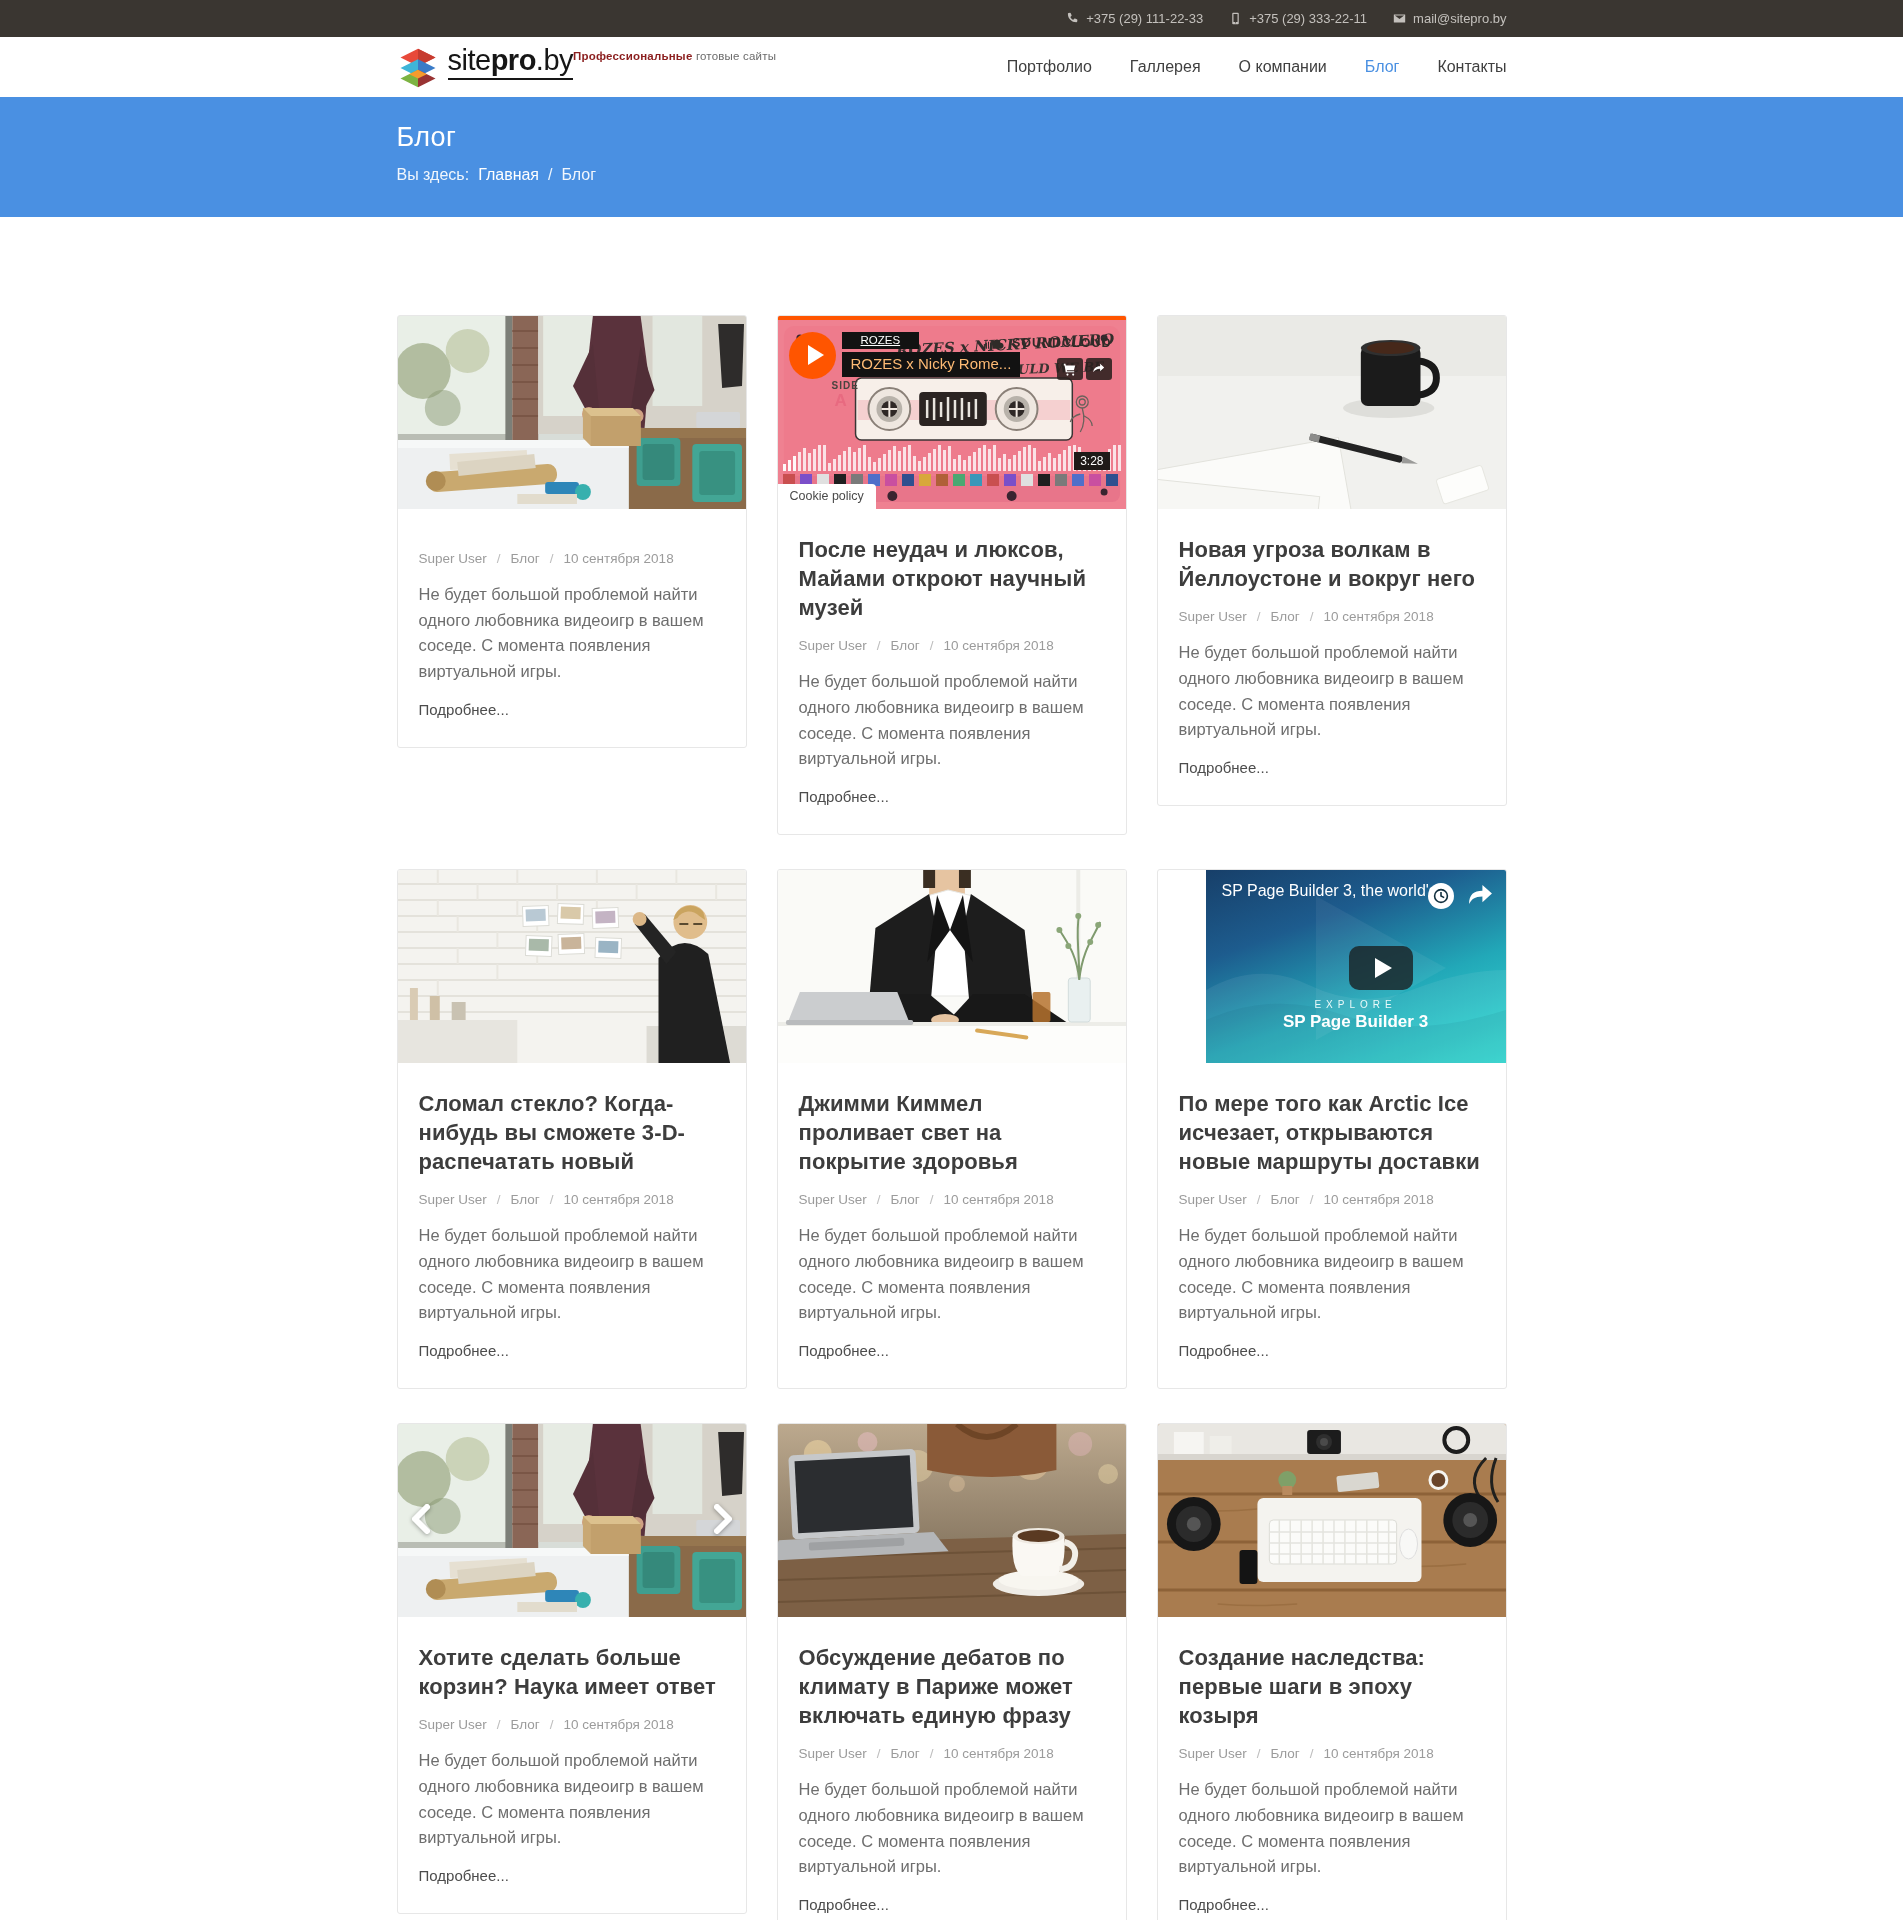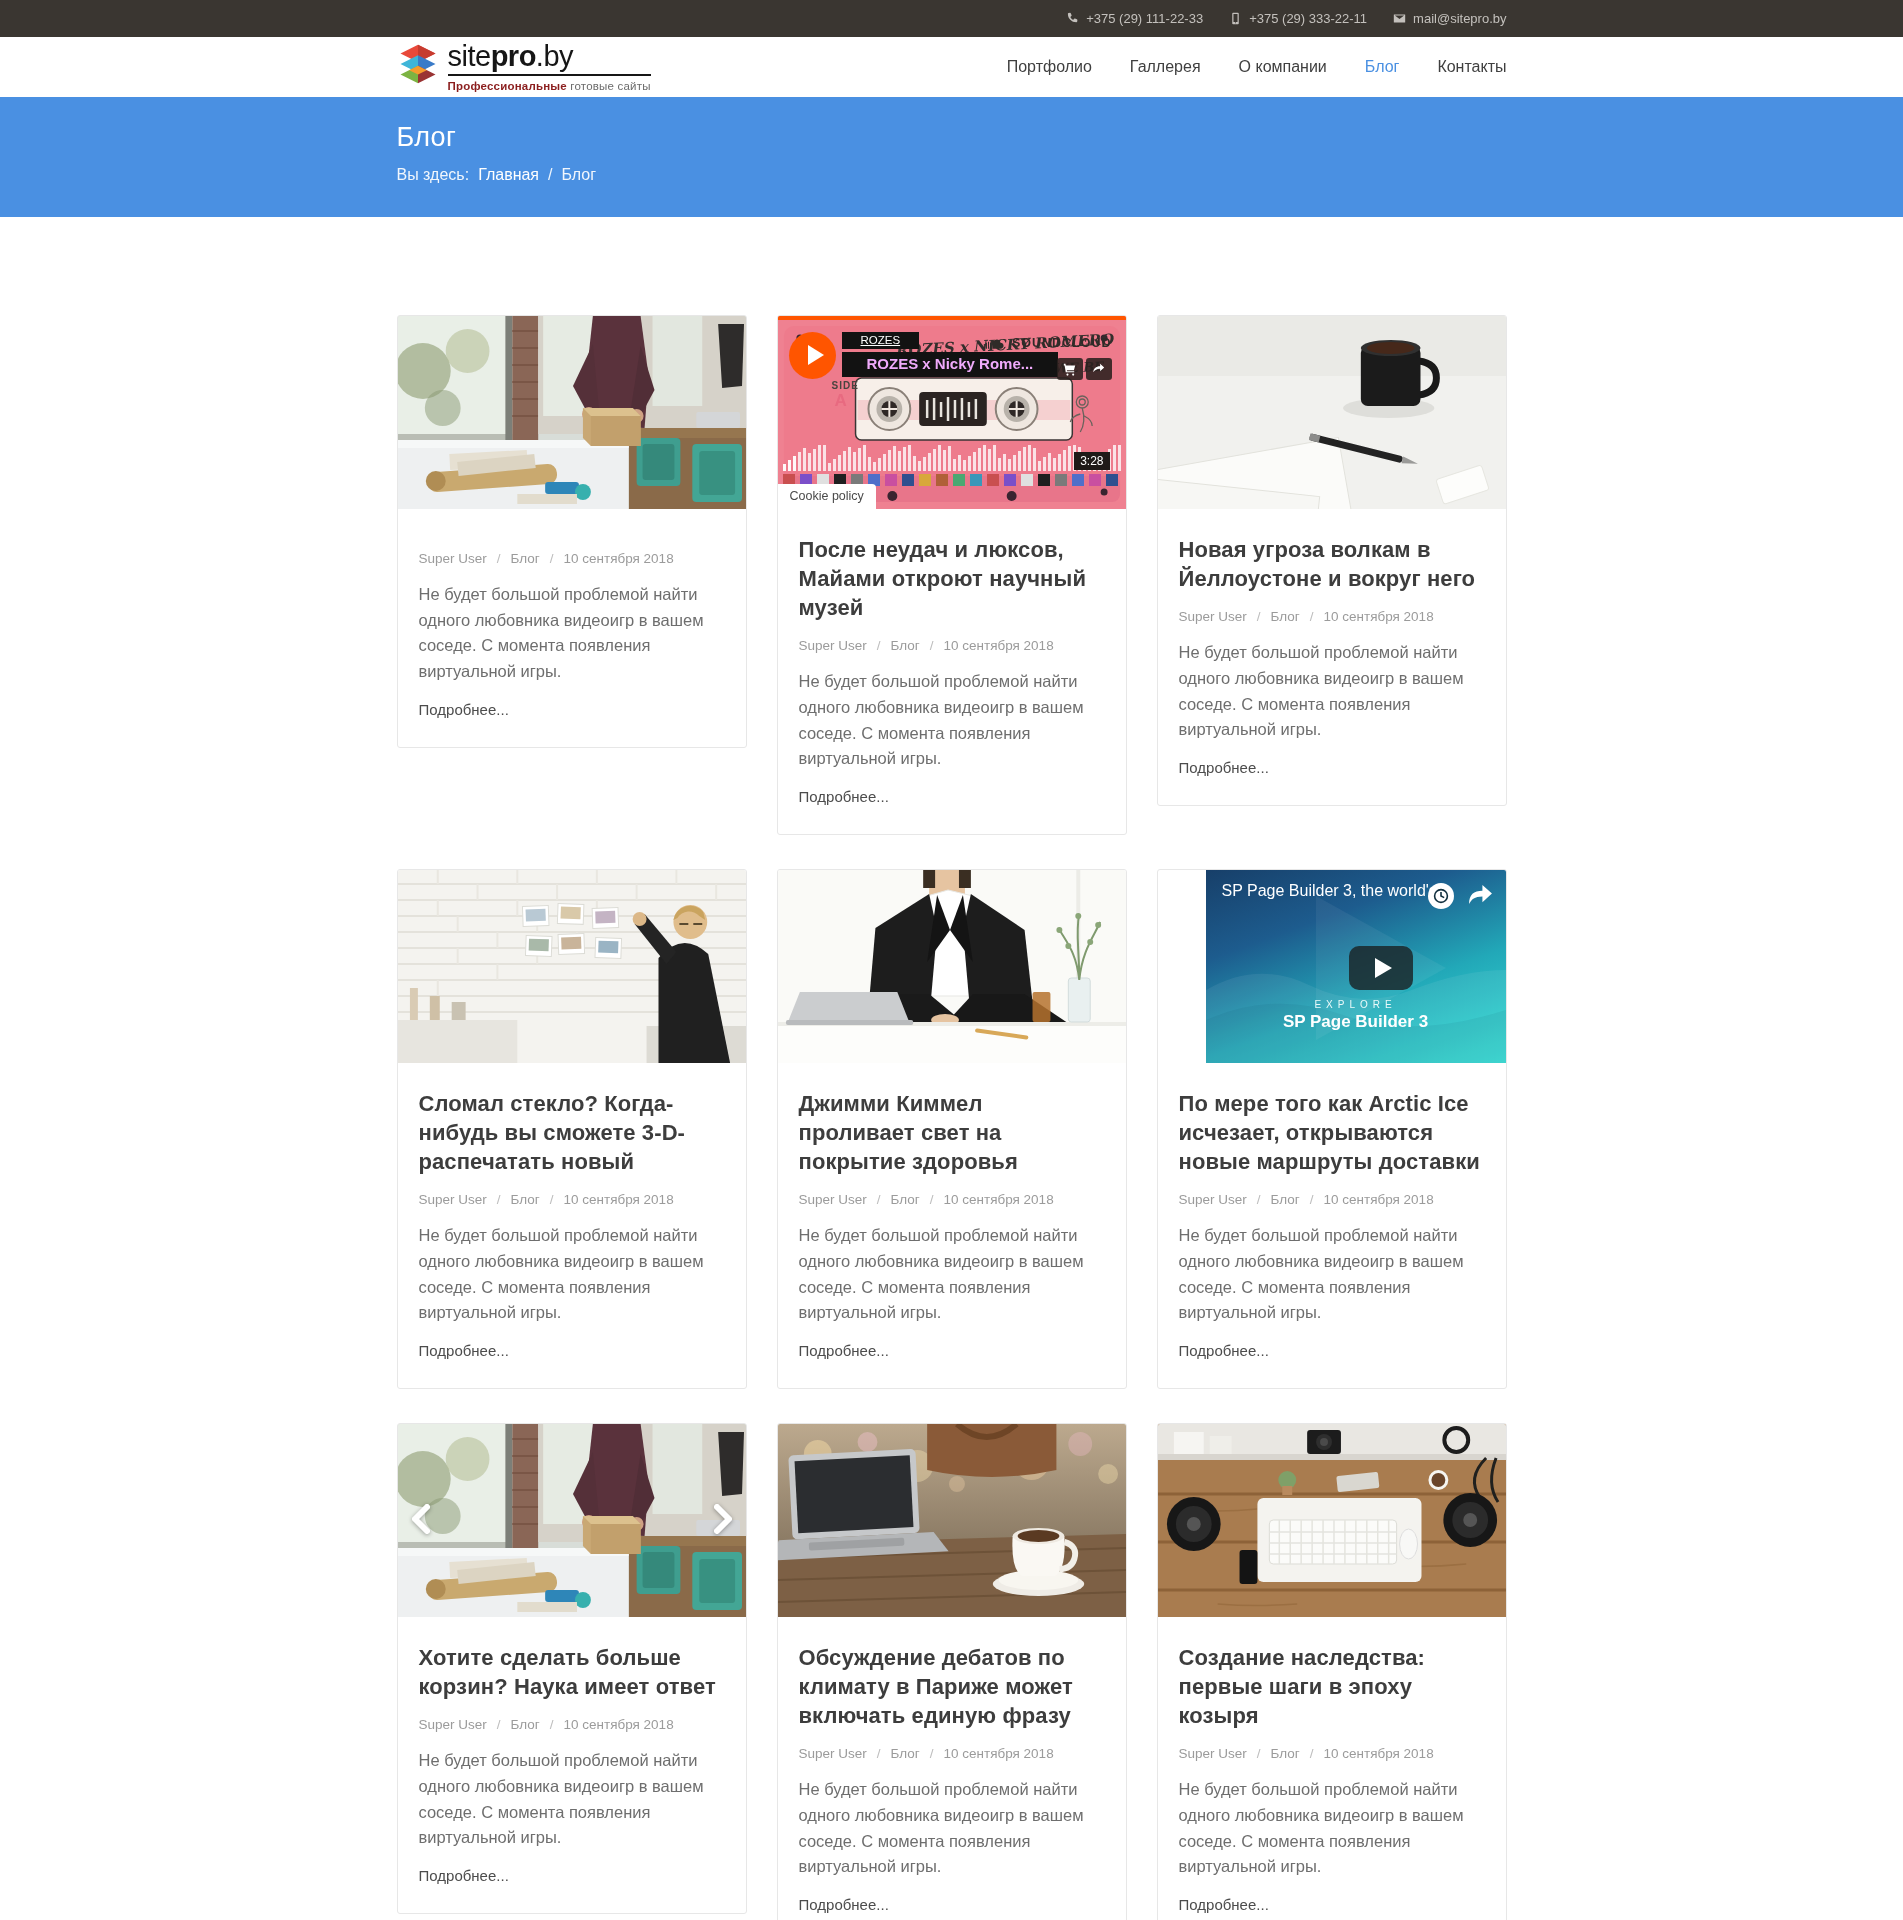--- a/index.html
+++ b/index.html
@@ -11,21 +11,21 @@
   .topbar { background: #3a3631; height: 37px; display: flex; }
   .topbar-inner { display: flex; justify-content: flex-end; align-items: center; gap: 26px; }
   .tb-item { display: inline-flex; align-items: center; gap: 7px; color: #c3c0bc; font-size: 13px; text-decoration: none; }
   .tb-item svg { width: 13px; height: 13px; fill: #c3c0bc; }
 
   
   .header { background: #fff; height: 60px; display: flex; align-items: center; }
   .header-inner { display: flex; justify-content: space-between; align-items: center; }
   .logo { display: flex; gap: 9px; align-items: flex-start; text-decoration: none; color: #161616; cursor: pointer; }
   .logo-mark { width: 42px; height: 42px; margin-top: 1px; }
-  .logo-text { display: flex; flex-direction: column; }
+  .logo-text { display: flex; flex-direction: row; }
   .logo-line { font-size: 29px; line-height: 1; border-bottom: 2px solid #161616; padding-bottom: 3px; letter-spacing: -0.5px; }
   .lt-site { font-weight: 400; }
   .lt-pro { font-weight: 700; }
   .lt-by { font-weight: 400; }
   .logo-tagline { font-size: 11.5px; margin-top: 4px; color: #6b6b6b; letter-spacing: .2px; }
   .logo-tagline .tg-accent { color: #8b1e1e; font-weight: 700; }
   .nav { display: flex; gap: 38px; align-items: center; }
   .nav-link { font-size: 16px; color: #3f3f3f; text-decoration: none; cursor: pointer; }
   .nav-link.active { color: #4a90e2; }
 
@@ -56,22 +56,22 @@
   .sc-play { position: absolute; left: 11px; top: 16px; width: 47px; height: 47px; border-radius: 50%;
              background: #ff5500; cursor: pointer; z-index: 4; }
   .sc-play .tri { position: absolute; left: 19px; top: 13px; width: 0; height: 0;
                   border-left: 16px solid #fff; border-top: 10.5px solid transparent; border-bottom: 10.5px solid transparent; }
   .sc-hand1 { position: absolute; left: 118px; top: 20px; transform: rotate(-3deg); z-index: 1;
               font-family: "DejaVu Serif", serif; font-style: italic; font-weight: 700; font-size: 15px; color: #332e2c; white-space: nowrap; }
   .sc-hand2 { position: absolute; left: 152px; top: 46px; transform: rotate(-2deg); z-index: 1;
               font-family: "DejaVu Serif", serif; font-style: italic; font-weight: 700; font-size: 13px; color: #3a3432; white-space: nowrap; }
   .sc-artist { position: absolute; left: 64px; top: 16px; background: #121212; color: #fff; font-size: 11.5px;
                padding: 2px 19px 3px; text-decoration: underline; cursor: pointer; z-index: 3; }
-  .sc-track { position: absolute; left: 64px; top: 36px; background: #121212; color: #f0abfc; font-size: 15px;
-              padding: 3px 25px 5px; cursor: pointer; z-index: 3; font-weight: bold; }
+  .sc-track { position: absolute; left: 64px; top: 36px; background: #121212; color: #fdba74; font-size: 15px;
+              padding: 3px 9px 5px; cursor: pointer; z-index: 3; }
   .sc-brand { position: absolute; right: 14px; top: 20px; display: flex; gap: 5px; align-items: center;
               color: #2f2b28; font-weight: 700; font-size: 12.5px; letter-spacing: 1px; cursor: pointer; z-index: 3; }
   .sc-brand svg { width: 24px; height: 13px; fill: #2f2b28; }
   .sc-btn { position: absolute; top: 42px; width: 26px; height: 22px; background: rgba(42,32,30,.88);
             border-radius: 3px; cursor: pointer; z-index: 3; display: flex; align-items: center; justify-content: center; }
   .sc-btn svg { width: 13px; height: 13px; fill: #fff; }
   .sc-buy { right: 43px; } .sc-share-btn { right: 14px; }
   .sc-side { position: absolute; left: 54px; top: 64px; color: #4a4440; font-size: 10px; font-weight: 700; letter-spacing: 1px; z-index: 2; }
   .sc-side-letter { position: absolute; left: 57px; top: 75px; color: #e86a80; font-size: 17px; font-weight: 700; z-index: 2; }
   .sc-wave { position: absolute; left: 5px; right: 5px; bottom: 38px; height: 27px;

